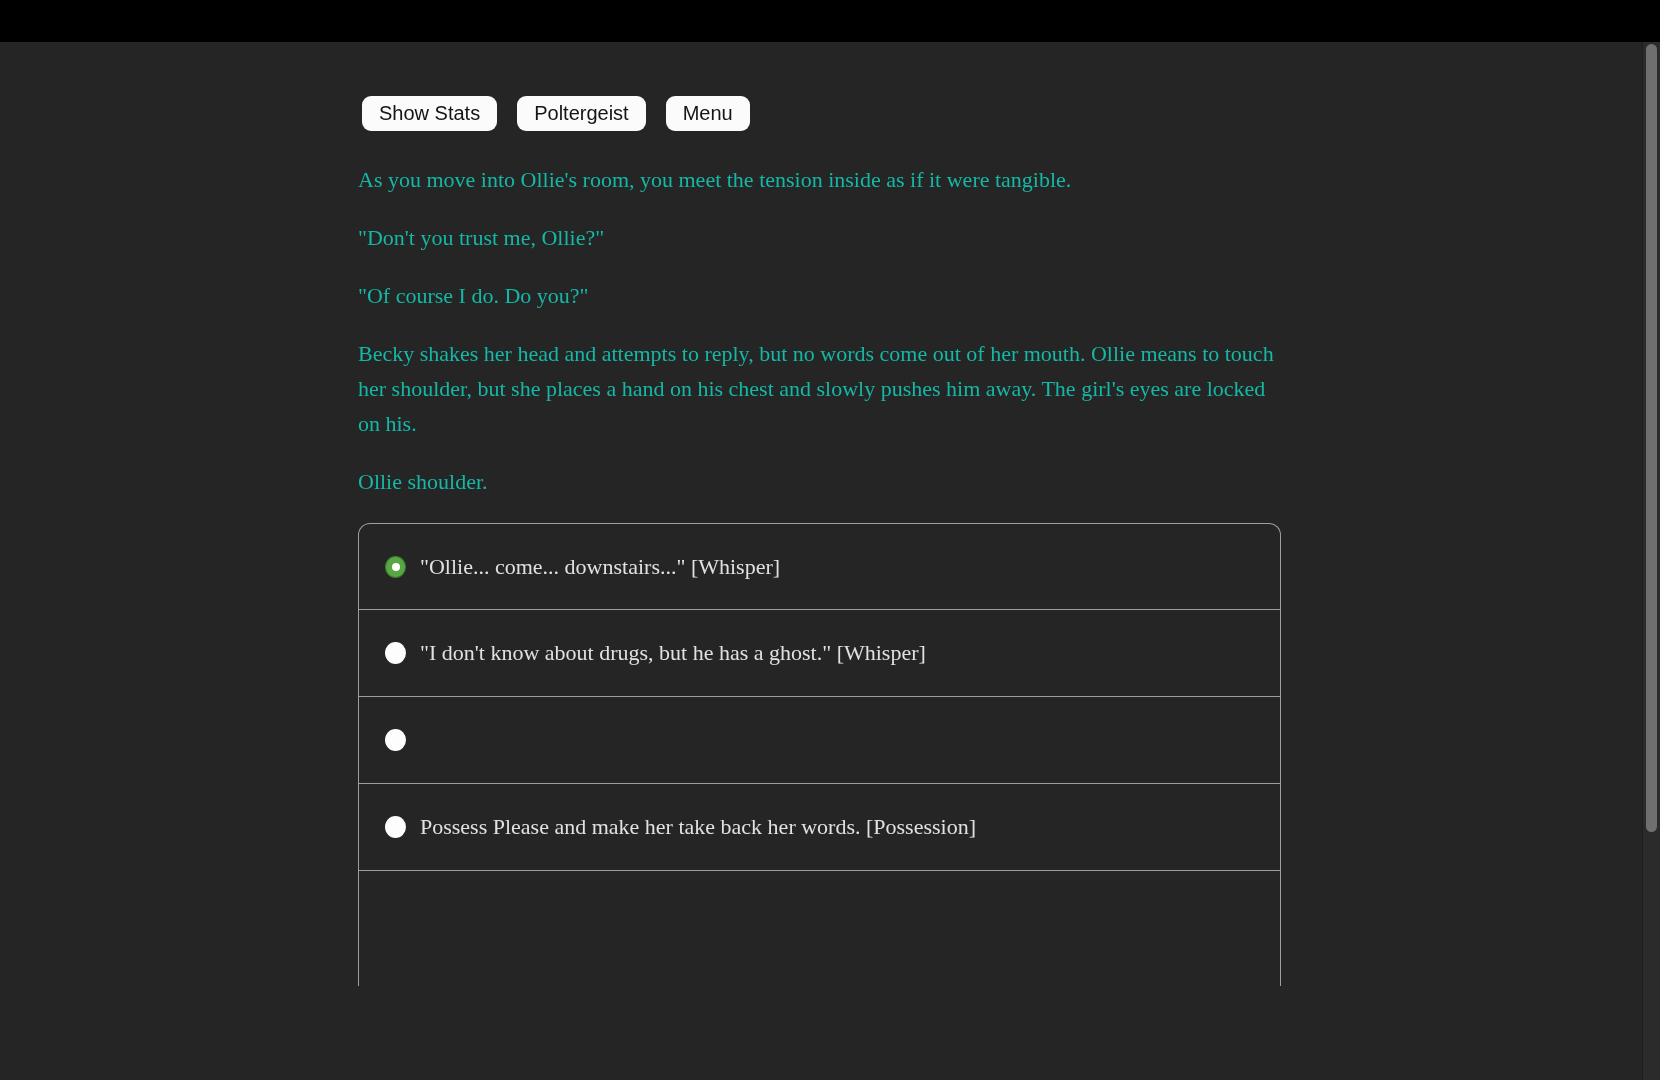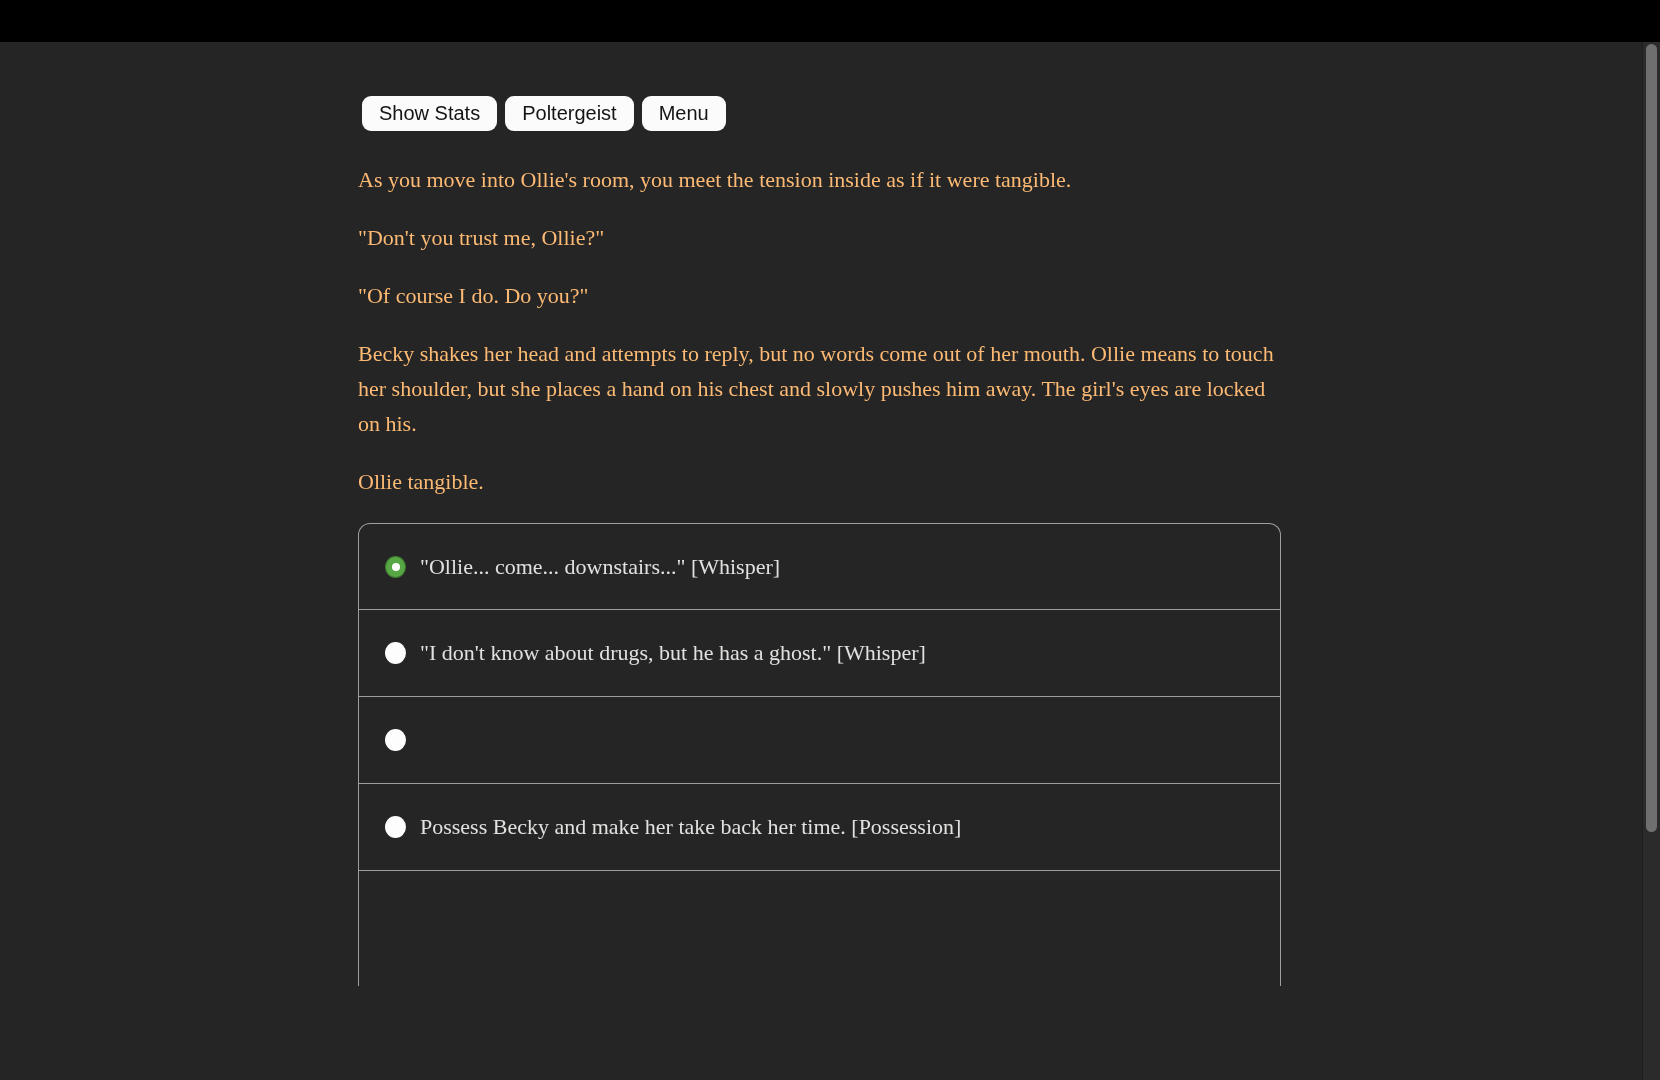--- a/index.html
+++ b/index.html
@@ -20,40 +20,40 @@
   .content {
     position: absolute;
     left: 358px;
     top: 42px;
     width: 925px;
   }
   .toolbar {
     margin-top: 54px;
     padding-left: 4px;
     display: flex;
-    gap: 8px;
+    gap: 20px;
     align-items: center;
   }
   .tb-btn {
     background: #fbfbfb;
     color: #141414;
     border: none;
     border-radius: 9px;
     height: 35px;
     padding: 0 17px;
     font-family: "Liberation Sans", sans-serif;
     font-size: 20px;
     font-weight: 500;
     line-height: 35px;
     display: inline-block;
     cursor: pointer;
   }
   .story {
     margin-top: 31px;
-    color: #fdba74;
+    color: #14b8a6;
     font-size: 22px;
     line-height: 35px;
   }
   .story p {
     margin: 0 0 23px 0;
   }
   .choices {
     margin-top: 24px;
     width: 923px;
     height: 463px;
@@ -137,38 +137,38 @@
     <button class="tb-btn">Show Stats</button>
     <button class="tb-btn">Poltergeist</button>
     <button class="tb-btn">Menu</button>
   </div>
 
   <div class="story">
     <p>As you move into Ollie's room, you meet the tension inside as if it were tangible.</p>
     <p>"Don't you trust me, Ollie?"</p>
     <p>"Of course I do. Do you?"</p>
     <p>Becky shakes her head and attempts to reply, but no words come out of her mouth. Ollie means to touch her shoulder, but she places a hand on his chest and slowly pushes him away. The girl's eyes are locked on his.</p>
-    <p>Ollie tangible.</p>
+    <p>Ollie shoulder.</p>
   </div>
 
   <div class="choices">
     <div class="choice-row selected">
       <span class="radio"></span>
       <span class="choice-label">"Ollie... come... downstairs..." [Whisper]</span>
     </div>
     <div class="choice-row">
       <span class="radio"></span>
       <span class="choice-label">"I don't know about drugs, but he has a ghost." [Whisper]</span>
     </div>
     <div class="choice-row">
       <span class="radio"></span>
     </div>
     <div class="choice-row">
       <span class="radio"></span>
-      <span class="choice-label">Possess Becky and make her take back her time. [Possession]</span>
+      <span class="choice-label">Possess Please and make her take back her words. [Possession]</span>
     </div>
     <div class="choice-row partial"></div>
   </div>
 
 </div>
 
 <div class="scrollbar-track">
   <div class="scrollbar-thumb"></div>
 </div>
 

